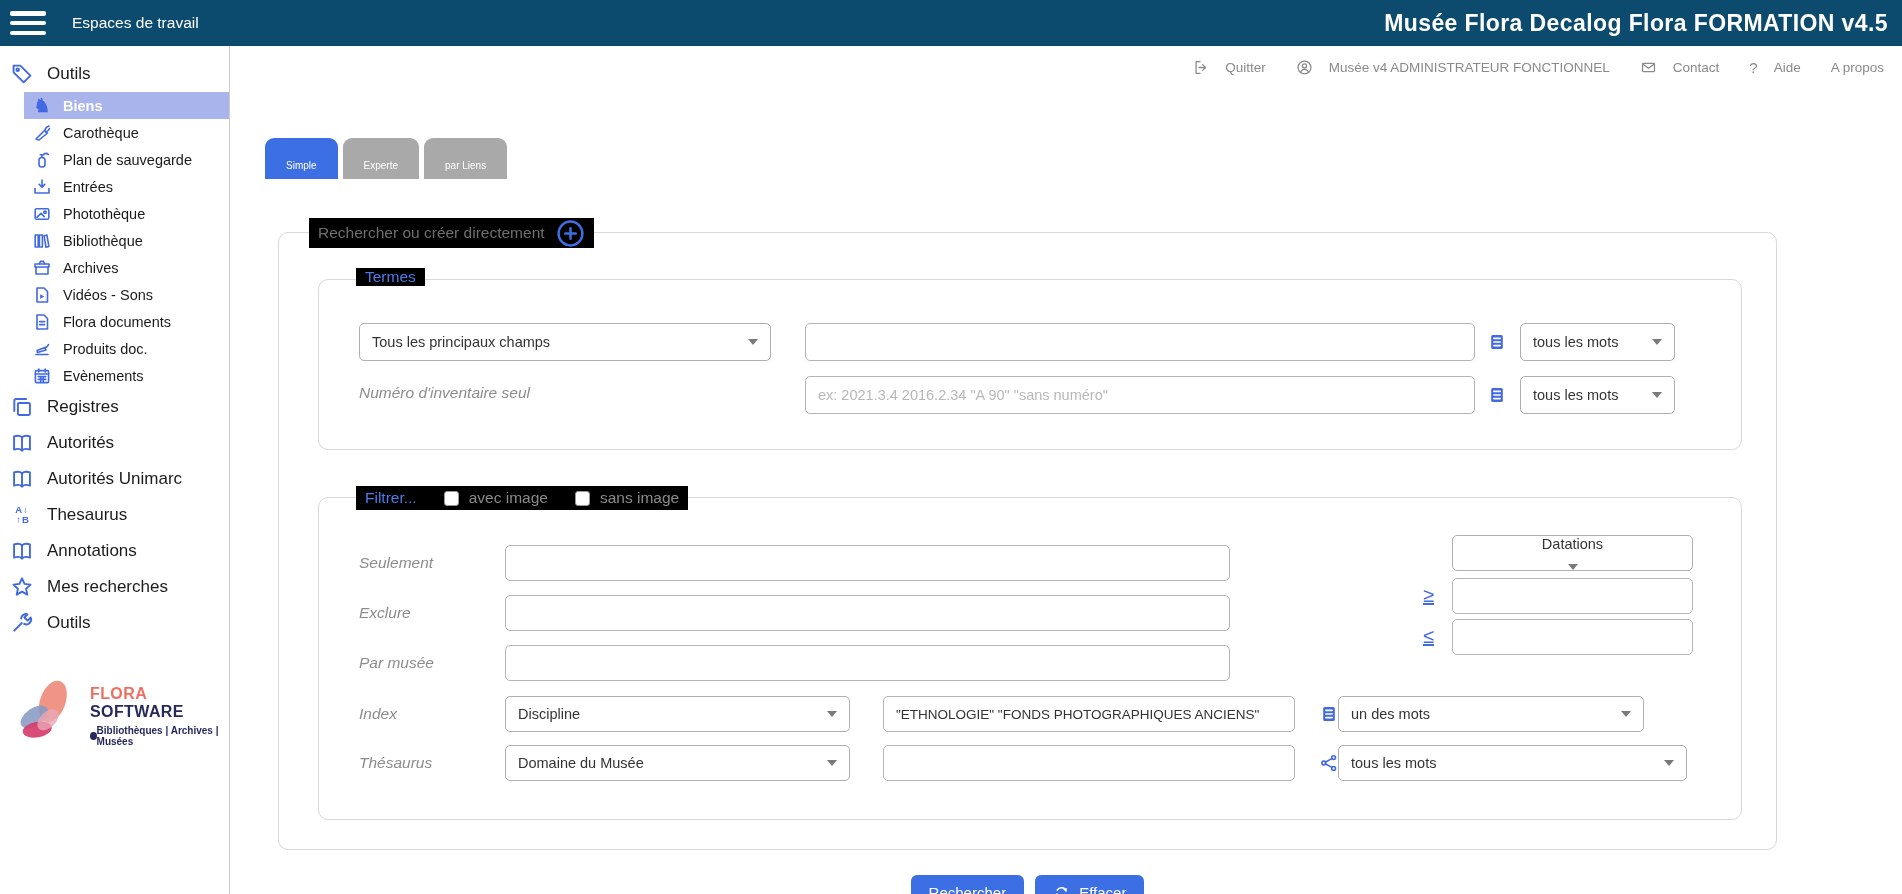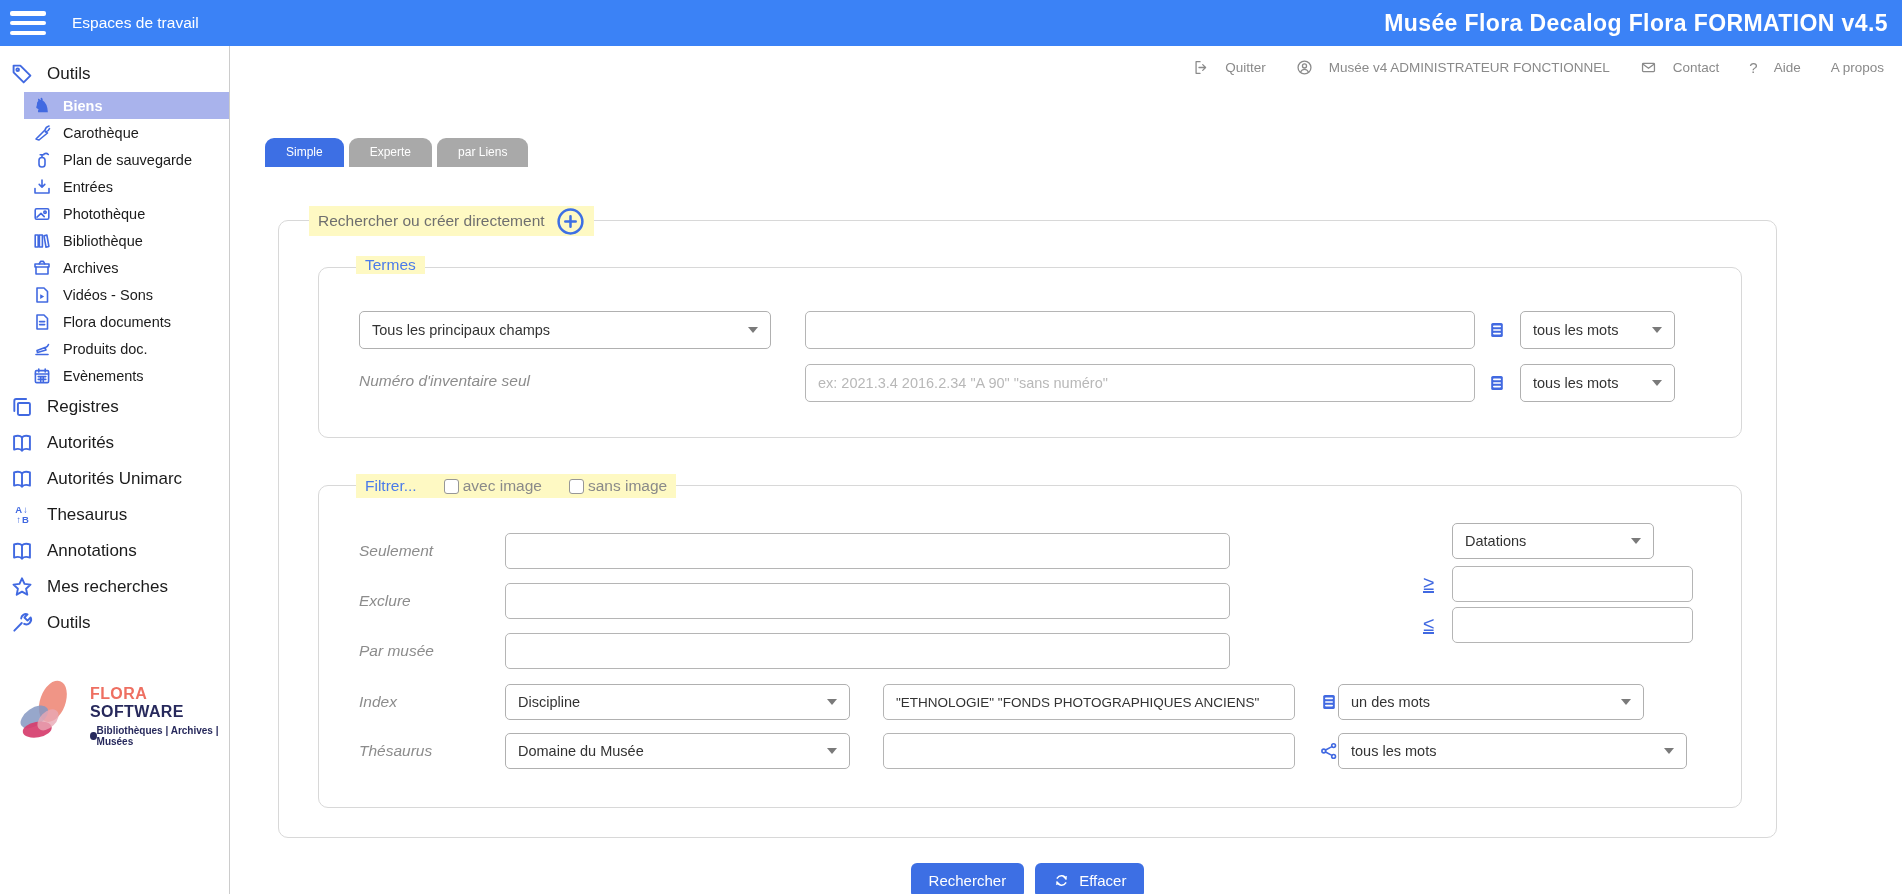--- a/index.html
+++ b/index.html
@@ -1,20 +1,20 @@
 <!DOCTYPE html>
 <html><head>
 <meta charset="utf-8">
 <style>
   * { box-sizing: border-box; }
   body { margin:0; font-family:"Liberation Sans", sans-serif; background:#fff; }
   .page { width:1902px; height:894px; position:relative; background:#fff; overflow:hidden; }
 
   
-  .topbar { height:46px; background:#3b82f6; display:flex; align-items:center; color:#fff; }
+  .topbar { height:46px; background:#0c4a6e; display:flex; align-items:center; color:#fff; }
   .burger { width:36px; height:24px; margin-left:10px; display:flex; flex-direction:column; justify-content:space-between; cursor:pointer; }
   .burger i { display:block; height:4.5px; background:#fff; border-radius:2px; }
   .ws-label { margin-left:26px; font-size:15.5px; }
   .app-title { margin-left:auto; margin-right:14px; font-size:23px; font-weight:bold; letter-spacing:.4px; }
 
   
   .bodyrow { display:flex; height:848px; }
   .sidebar { width:230px; min-width:230px; border-right:1px solid #ccc; padding-top:10px; display:flex; flex-direction:column; }
   .nav1 { display:flex; align-items:center; gap:13px; padding:6px 0 6px 10px; font-size:17px; color:#1b1b1b; cursor:pointer; }
   .nav2 { display:flex; align-items:center; gap:11px; padding:3.5px 0 3.5px 32px; font-size:14.5px; color:#1b1b1b; cursor:pointer; }
@@ -35,35 +35,35 @@
   .tagline span.tg { font-size:10px; font-weight:bold; color:#27295c; }
 
   
   .main { flex:1; position:relative; }
   .utility { display:flex; justify-content:flex-end; align-items:center; gap:30px; height:42px; padding-right:18px; color:#8a8a8a; font-size:13.5px; }
   .u-item { display:flex; align-items:center; gap:16px; cursor:pointer; }
   .u-item svg { width:17px; height:17px; stroke:#8a8a8a; fill:none; stroke-width:1.5; stroke-linecap:round; stroke-linejoin:round; }
   .u-q { font-size:15px; color:#8a8a8a; }
 
   .tabs { margin:50px 0 0 35px; display:flex; gap:5px; }
-  .tab { padding:7px 21px 8px; border-radius:9px 9px 0 0; background:#a9a9a9; color:#fff; font-size:12px; cursor:pointer; }
+  .tab { padding:22px 21px 8px; border-radius:9px 9px 0 0; background:#a9a9a9; color:#fff; font-size:10px; cursor:pointer; }
   .tab.active { background:#3d6fe4; }
 
   .box { border:1px solid #d8d8d8; border-radius:10px; position:absolute; background:#fff; }
   .outer-box { position:relative; margin:53px 0 0 48px; width:1499px; height:618px; border:1px solid #d8d8d8; border-radius:10px; }
-  .blegend { position:absolute; background:#fef9c3; padding:0 9px; font-size:15.5px; display:flex; align-items:center; }
+  .blegend { position:absolute; background:#000000; padding:0 9px; font-size:15.5px; display:flex; align-items:center; }
   .outer-legend { top:-15px; left:30px; gap:11px; color:#6f6f6f; height:30px; }
   .plus-btn { width:29px; height:29px; cursor:pointer; }
   .plus-btn svg { width:100%; height:100%; stroke:#3d6fe4; fill:none; stroke-width:2.6; stroke-linecap:round; }
 
   .blue-legend { color:#4b7bea; }
   .termes-box { left:39px; top:46px; width:1424px; height:171px; }
   .filter-box { left:39px; top:264px; width:1424px; height:323px; }
   .filter-legend { top:-12px; left:37px; gap:27px; height:24px; }
-  .cb-group { display:flex; align-items:center; gap:4px; color:#8a8a8a; cursor:pointer; }
+  .cb-group { display:flex; align-items:center; gap:10px; color:#8a8a8a; cursor:pointer; }
   .cb { width:15px; height:15px; border:1.5px solid #979797; border-radius:3px; background:#fff; }
 
   .flabel { position:absolute; font-style:italic; color:#8c8c8c; font-size:15.5px; }
   .inp { position:absolute; border:1px solid #b5b5b5; border-radius:5px; font-size:14.5px; color:#333; padding:0 12px; font-family:inherit; outline:none; background:#fff; }
   .inp::placeholder { color:#b8b8b8; }
   .sel { position:absolute; border:1px solid #b0b0b0; border-radius:5px; display:flex; align-items:center; justify-content:space-between; padding:0 12px; font-size:14.5px; color:#333; cursor:pointer; background:#fff; }
   .caret { width:0; height:0; border-left:5px solid transparent; border-right:5px solid transparent; border-top:6px solid #7a7a7a; }
   .mini-ic { position:absolute; width:20px; height:20px; cursor:pointer; }
   .mini-ic svg { width:100%; height:100%; stroke:#4169e1; fill:none; stroke-width:1.6; stroke-linecap:round; stroke-linejoin:round; }
   .mini-ic svg .f { fill:#4169e1; stroke:none; }
@@ -440,21 +440,21 @@
                 <circle cx="14.6" cy="4.6" r="1.9"></circle>
                 <circle cx="14.6" cy="15.4" r="1.9"></circle>
                 <path d="M6.6 9 12.9 5.6M6.6 11l6.3 3.4"></path>
               </svg>
           </span>
           <div class="sel" style="left:1019px; top:247px; width:349px; height:36px;">
             <span>tous les mots</span>
               <span class="caret"></span>
           </div>
 
-          <div class="sel" style="left:1133px; top:37px; width:202px; height:36px;">
+          <div class="sel" style="left:1133px; top:37px; width:241px; height:36px;flex-direction:column;">
             <span>Datations</span>
               <span class="caret"></span>
           </div>
           <span class="cmp" style="left:1104px; top:86px;">≥</span>
           <input class="inp" style="left: 1133px; top: 80px; width: 241px; height: 36px;" value="">
           <span class="cmp" style="left:1104px; top:127px;">≤</span>
           <input class="inp" style="left: 1133px; top: 121px; width: 241px; height: 36px;" value="">
         </div>
       </div>
 

